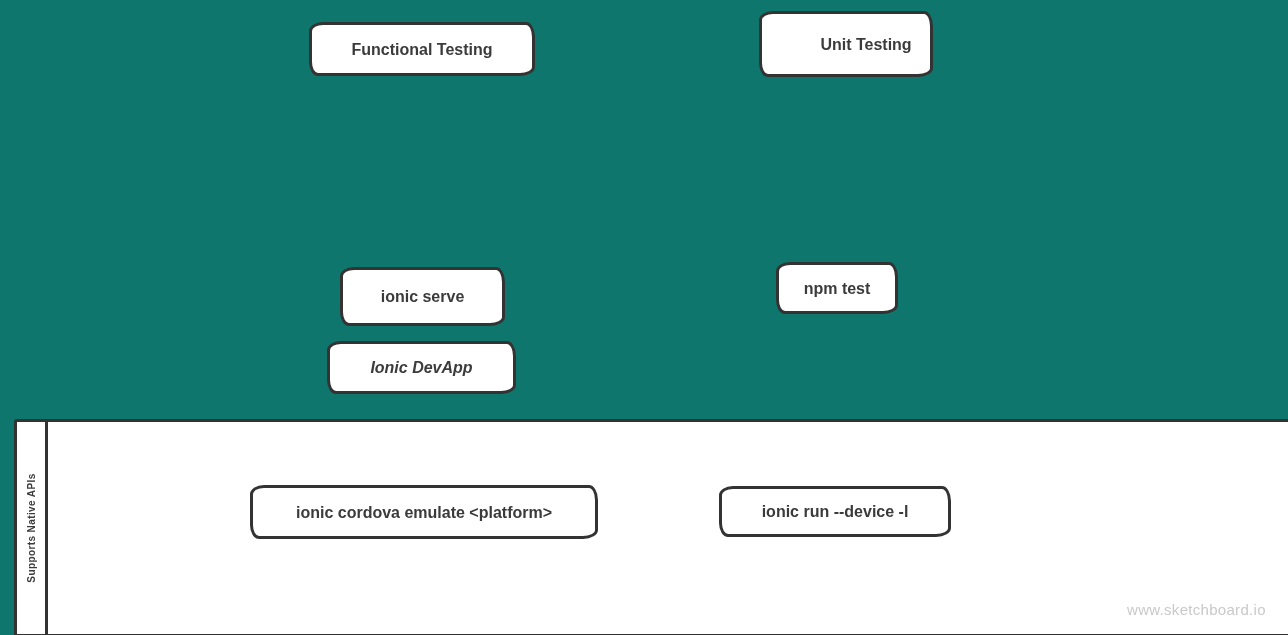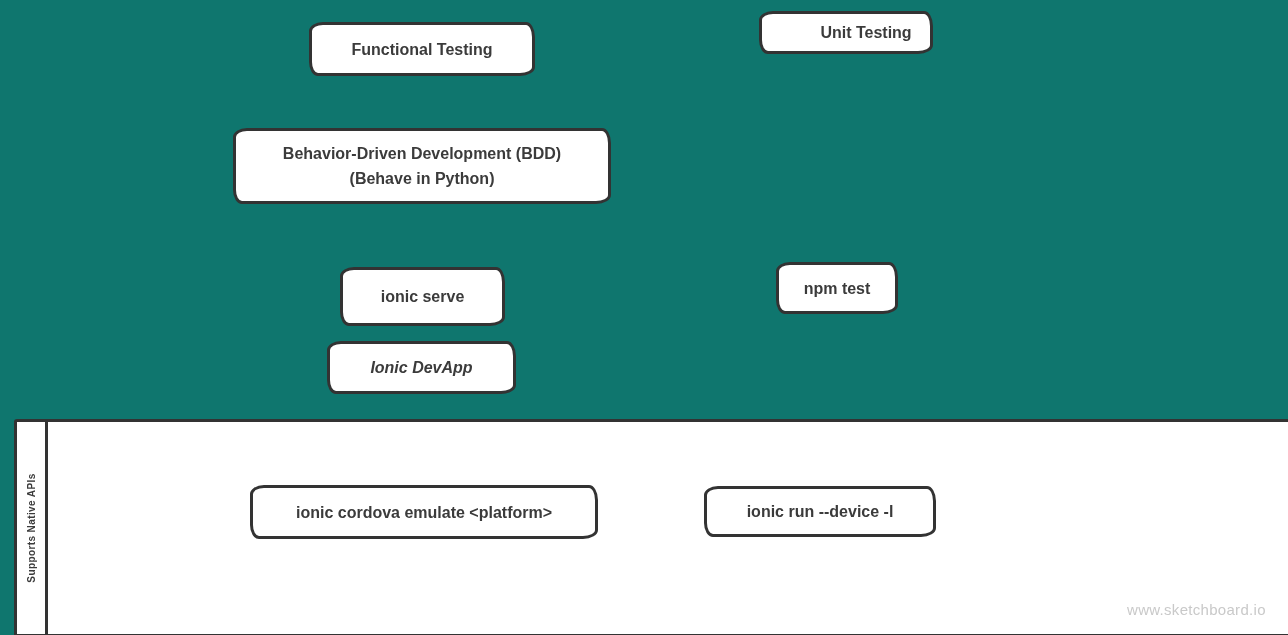--- a/index.html
+++ b/index.html
@@ -57,21 +57,21 @@
     position: absolute;
     left: 1127px;
     top: 601px;
     font-size: 15px;
     color: #c9c9c9;
     letter-spacing: 0.3px;
     text-align: right;
   }
   
   .n-functional { left: 309px; top: 22px;  width: 226px; height: 54px; }
-  .n-unit       { left: 759px; top: 11px;  width: 174px; height: 43px; padding-left: 40px; }
+  .n-unit       { left: 759px; top: 11px;  width: 174px; height: 66px; padding-left: 40px; }
   .n-bdd        { left: 233px; top: 128px; width: 378px; height: 76px; }
   .n-serve      { left: 340px; top: 267px; width: 165px; height: 59px; }
   .n-npm        { left: 776px; top: 262px; width: 122px; height: 52px; }
   .n-devapp     { left: 327px; top: 341px; width: 189px; height: 53px; font-style: italic; }
   .n-emulate    { left: 247px; top: 466px; width: 348px; height: 54px; }
   .n-rundevice  { left: 736px; top: 467px; width: 232px; height: 51px; }
   .c-native     { left: 14px;  top: 403px; width: 1288px; height: 218px; margin-top: 16px; }
 </style>
 </head>
 <body>
@@ -79,24 +79,20 @@
 <div class="canvas">
 
   <div class="node n-functional">
     <span class="label">Functional Testing</span>
   </div>
 
   <div class="node n-unit">
     <span class="label">Unit Testing</span>
   </div>
 
-  <div class="node n-bdd">
-    <span class="label">Behavior-Driven Development (BDD)</span>
-    <span class="label">(Behave in Python)</span>
-  </div>
 
   <div class="node n-serve">
     <span class="label">ionic serve</span>
   </div>
 
   <div class="node n-npm">
     <span class="label">npm test</span>
   </div>
 
   <div class="node n-devapp">
@@ -105,20 +101,20 @@
 
   <div class="container-box c-native">
     <div class="container-strip">
       <span class="vertical-label">Supports Native APIs</span>
     </div>
 
     <div class="node n-emulate" style="left:233px; top:63px;">
       <span class="label">ionic cordova emulate &lt;platform&gt;</span>
     </div>
 
-    <div class="node n-rundevice" style="left:687px; top:64px;">
+    <div class="node n-rundevice" style="left:702px; top:64px;">
       <span class="label">ionic run --device -l</span>
     </div>
   </div>
 
   <div class="watermark">www.sketchboard.io</div>
 
 </div>
 
 </body></html>

